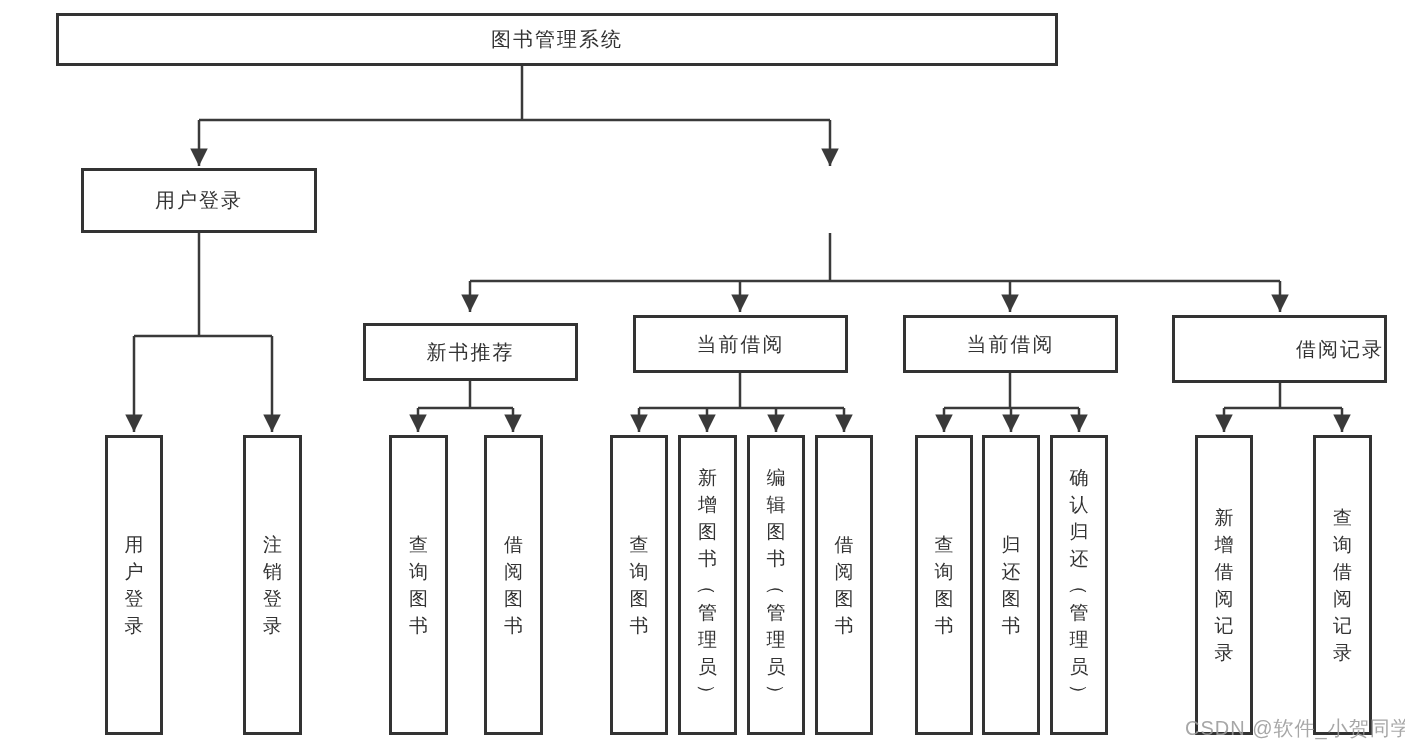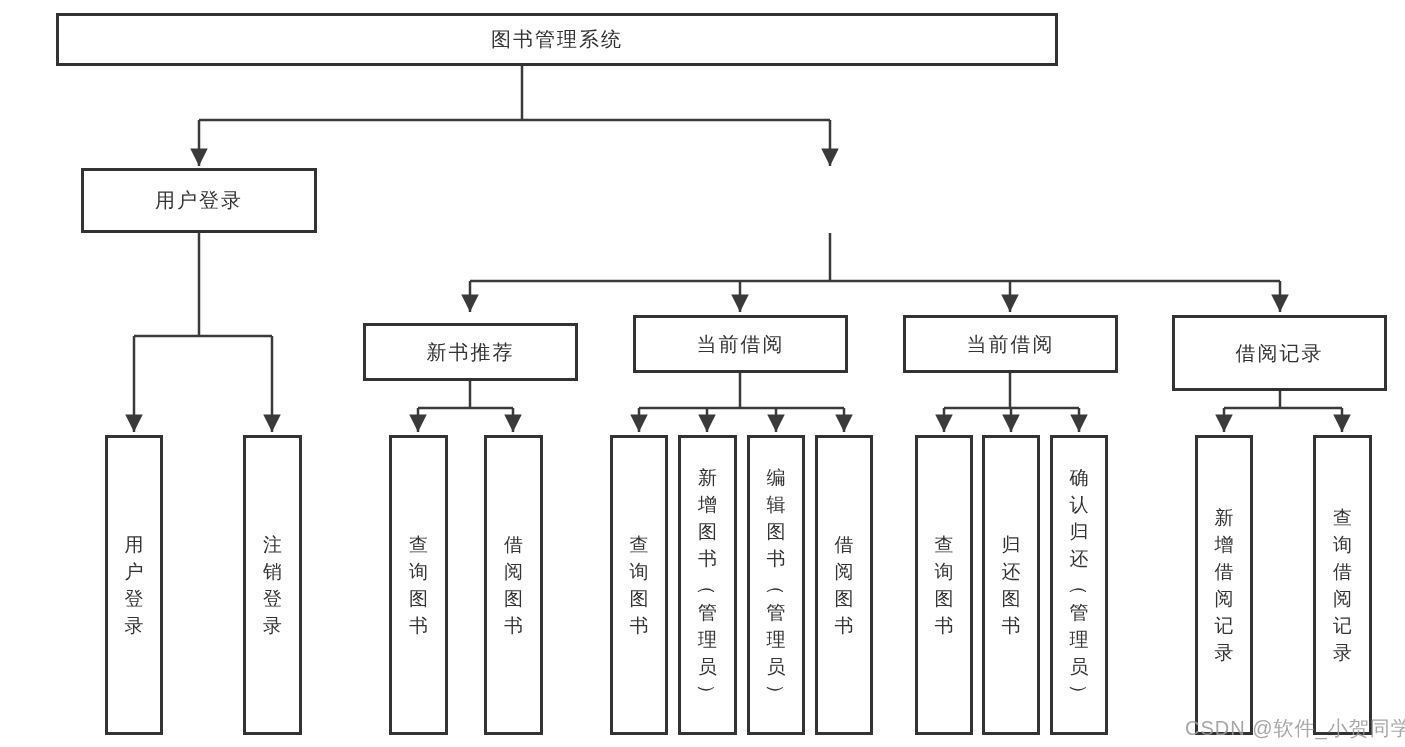--- a/index.html
+++ b/index.html
@@ -107,21 +107,21 @@
 
   <div class="box" style="left:363px;top:315px;width:215px;height:58px;margin-top:8px;">
     <span class="hlabel">新书推荐</span>
   </div>
   <div class="box" style="left:633px;top:315px;width:215px;height:58px;">
     <span class="hlabel">当前借阅</span>
   </div>
   <div class="box" style="left:903px;top:315px;width:215px;height:58px;text-align:right;">
     <span class="hlabel">当前借阅</span>
   </div>
-  <div class="box" style="left:1172px;top:315px;width:215px;height:76px;">
+  <div class="box" style="left:1172px;top:315px;width:215px;height:68px;justify-content:flex-end;">
     <span class="hlabel">借阅记录</span>
   </div>
 
   <div class="box" style="left:105px;top:435px;width:58px;height:300px;">
     <span class="vtext">
         <span class="vchar">用</span>
         <span class="vchar">户</span>
         <span class="vchar">登</span>
         <span class="vchar">录</span>
       </span>

